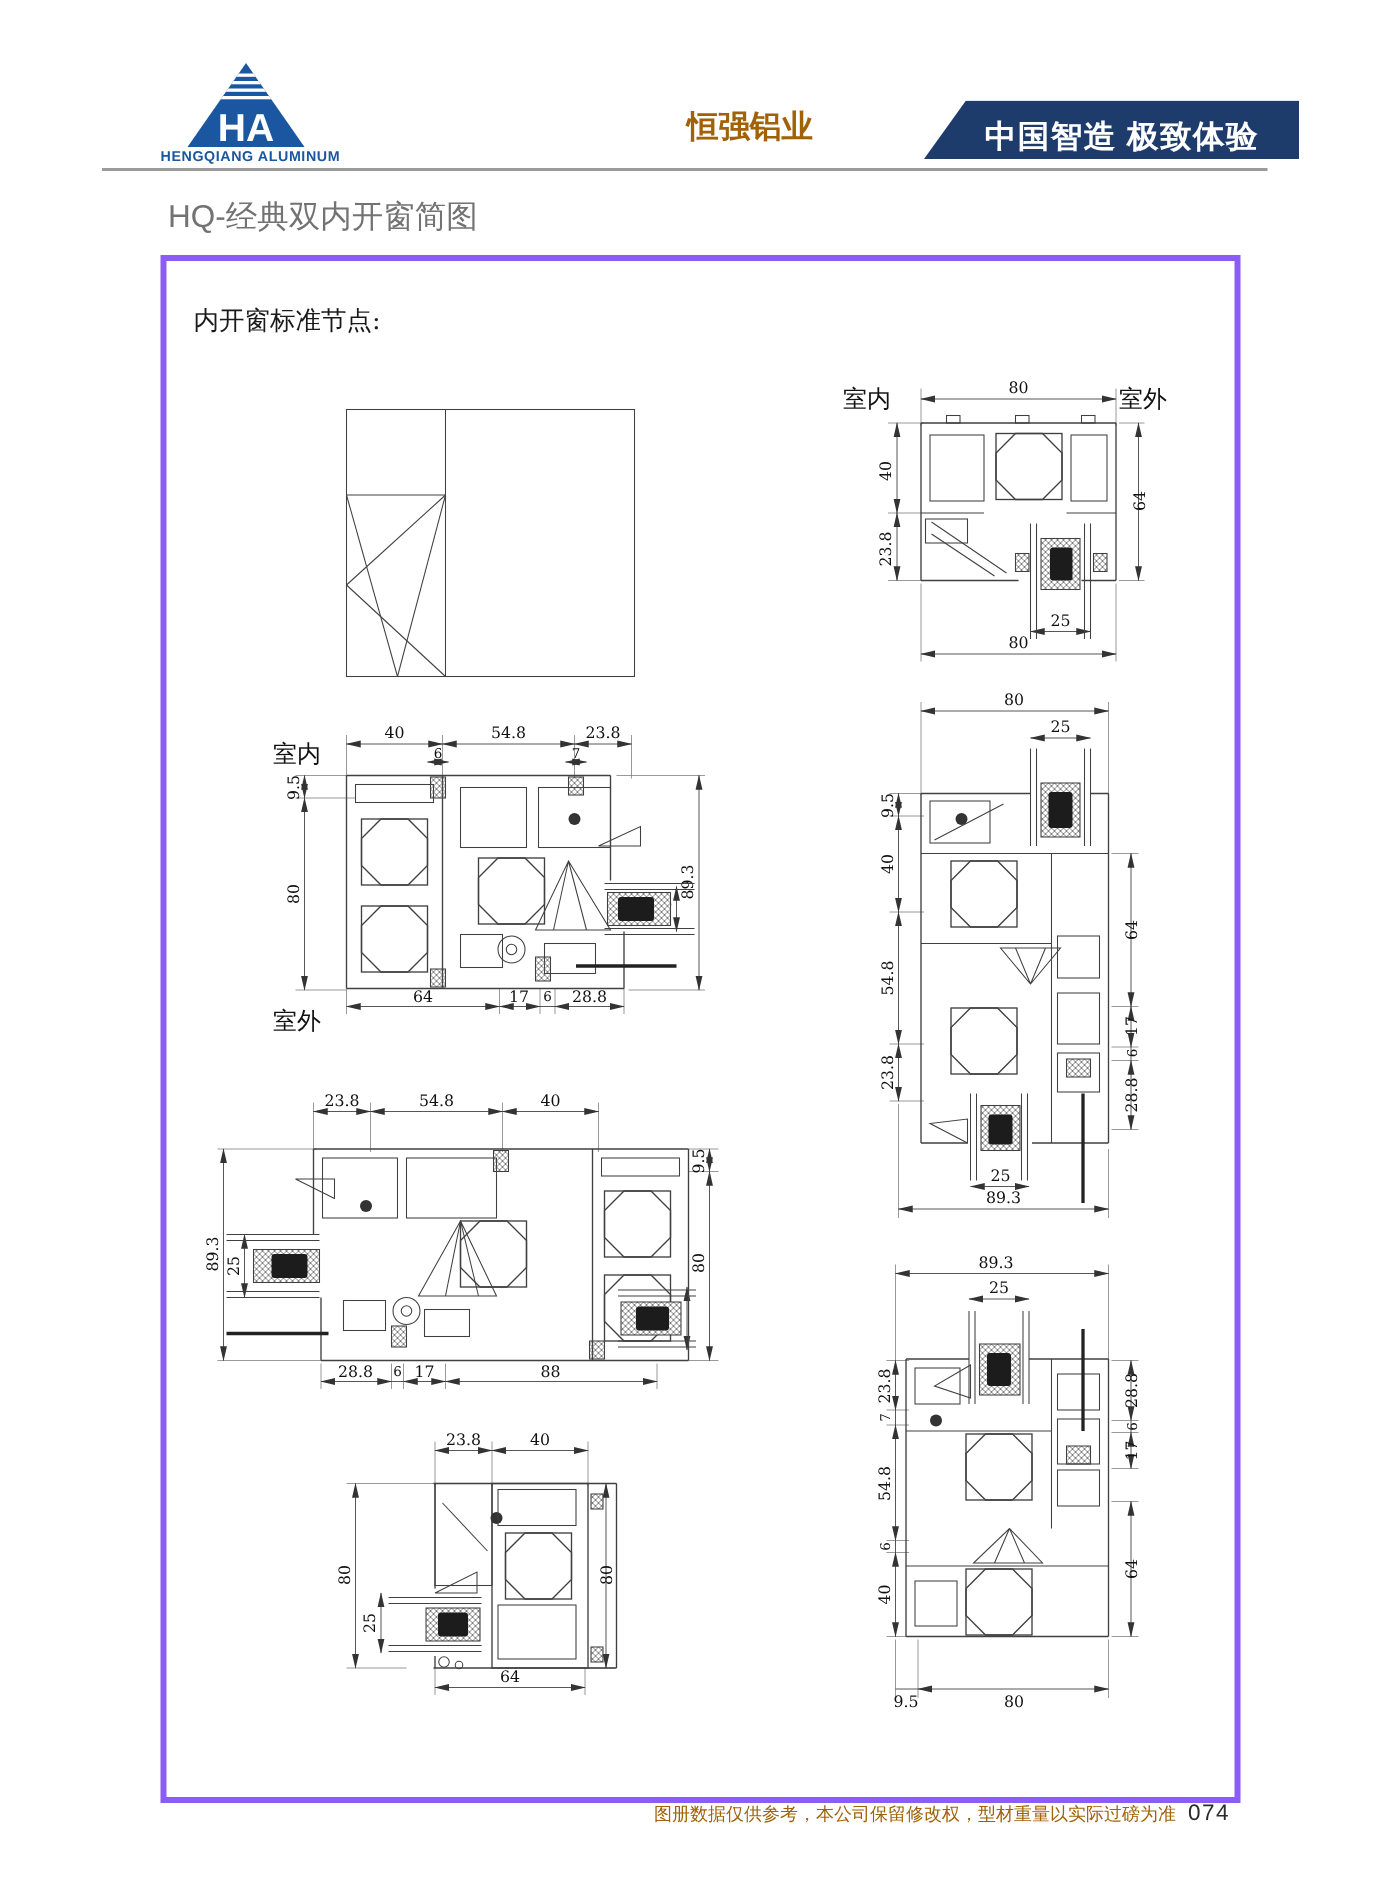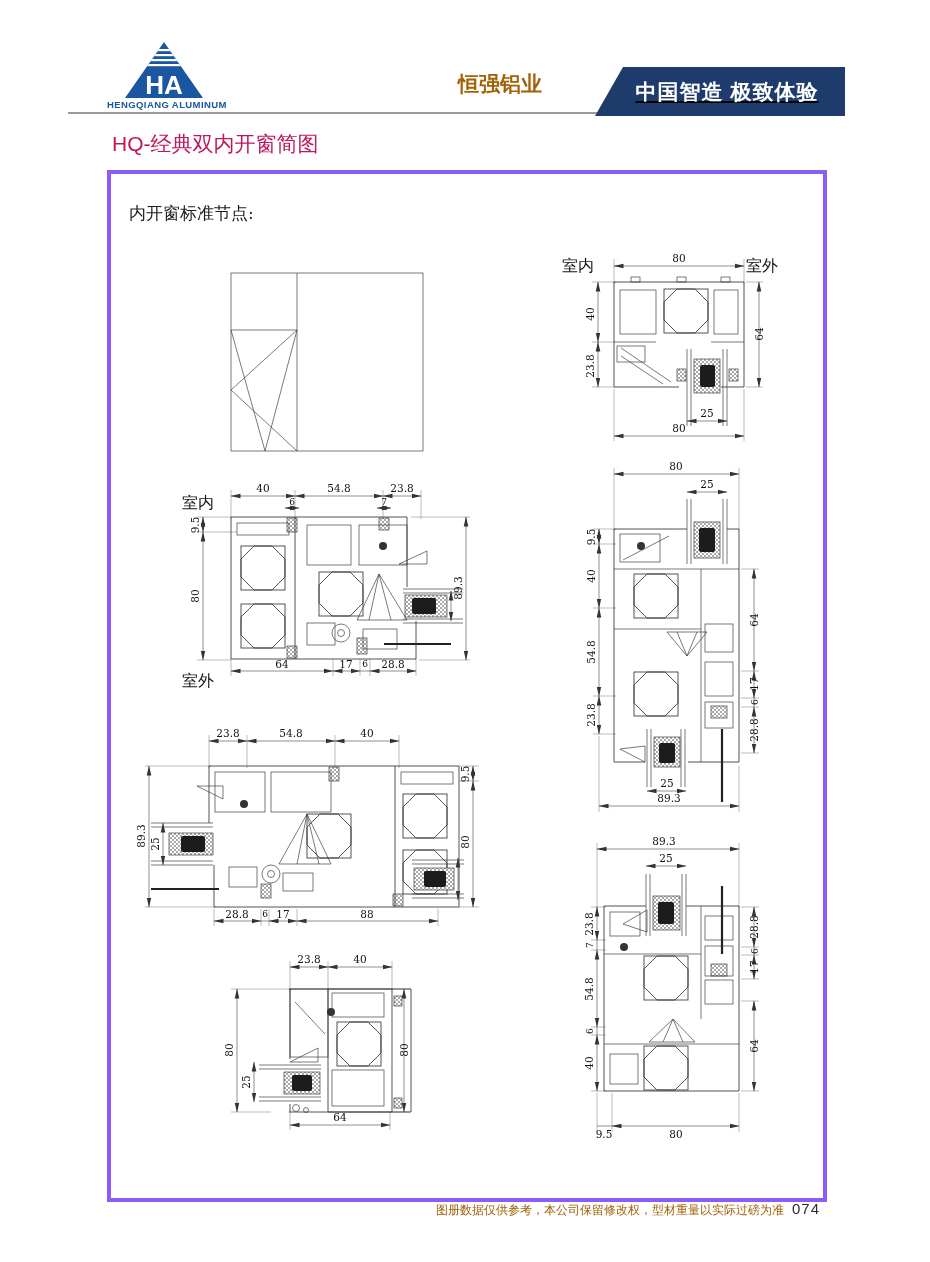--- a/index.html
+++ b/index.html
@@ -4,25 +4,25 @@
 <style>
   html,body{margin:0;padding:0;background:#ffffff;}
   #page{position:relative;width:930px;height:1262px;background:#ffffff;overflow:hidden;
         font-family:"Liberation Sans", sans-serif;}
   
   #logo{position:absolute;left:107px;top:40px;width:140px;height:74px;}
   #logo-caption{position:absolute;left:107px;top:99px;width:160px;font-size:9.5px;font-weight:bold;
         color:#1a57a0;letter-spacing:.4px;}
   #header-rule{position:absolute;left:68px;top:112px;width:777px;height:2px;background:#9b9b9b;}
   #brand{position:absolute;left:458px;top:70px;font-size:21px;font-weight:bold;color:#a16207;}
-  #banner{position:absolute;left:595px;top:67px;width:250px;height:49px;background:#1e3c6b;
-        clip-path:polygon(28px 0,100% 0,100% 100%,0 100%);text-decoration:underline;}
+  #banner{position:absolute;left:616px;top:67px;width:250px;height:39px;background:#1e3c6b;
+        clip-path:polygon(28px 0,100% 0,100% 100%,0 100%);}
   #banner span{display:block;color:#ffffff;font-size:21px;font-weight:bold;line-height:49px;
         text-align:center;padding-left:14px;letter-spacing:1px;}
-  #page-title{position:absolute;left:112px;top:130px;font-size:21px;color:#be185d;font-weight:500;}
+  #page-title{position:absolute;left:112px;top:130px;font-size:21px;color:#737373;font-weight:500;}
   
   #dwg-box{position:absolute;left:107px;top:170px;width:712px;height:1024px;border:4px solid #8b5cf6;}
   
   #footer{position:absolute;left:0;top:1200px;width:820px;text-align:right;white-space:nowrap;}
   #footer .disc{font-size:12px;color:#a16207;}
   #footer .pg{font-size:15px;color:#2b2b2b;margin-left:8px;letter-spacing:1px;}
   
   .p{fill:none;stroke:#404040;stroke-width:0.9;}
   .p2{fill:none;stroke:#404040;stroke-width:0.7;}
   .thick{stroke:#222;stroke-width:2.2;}

